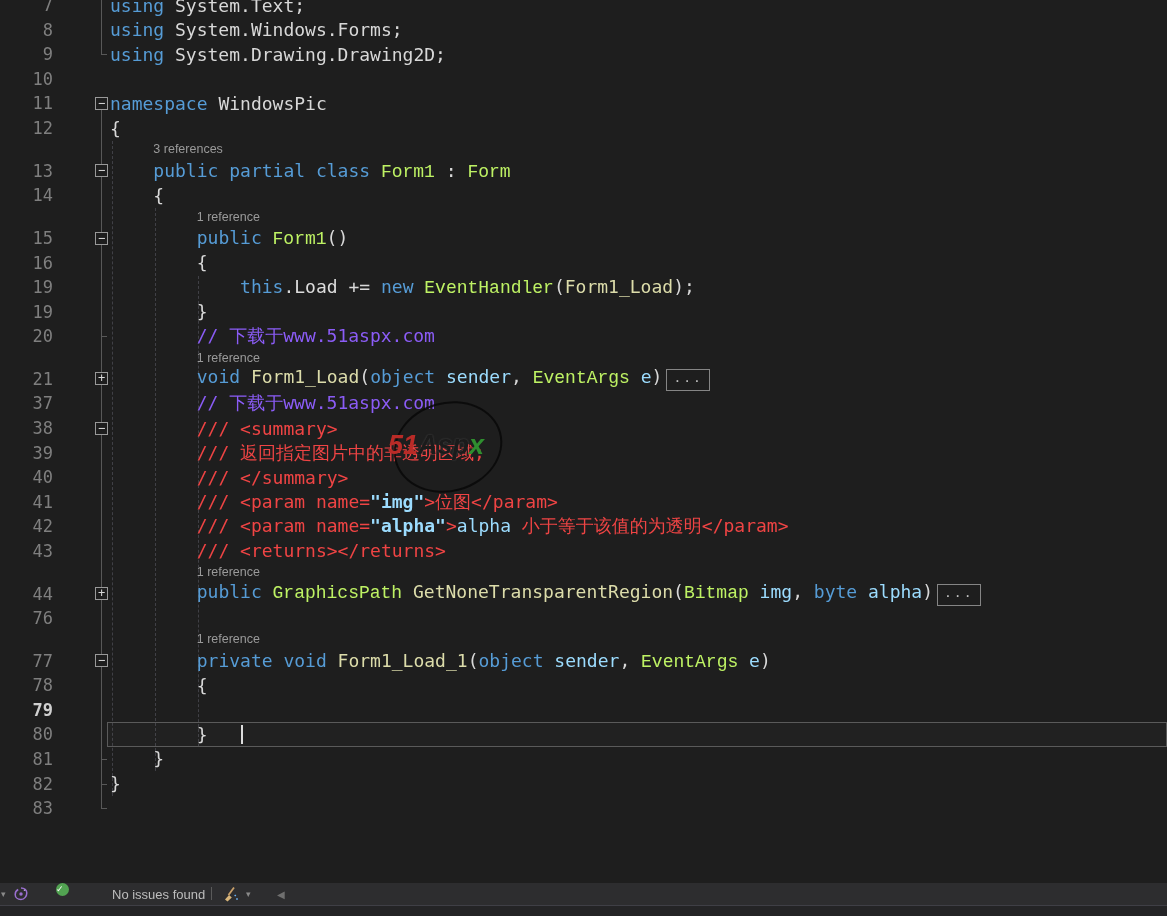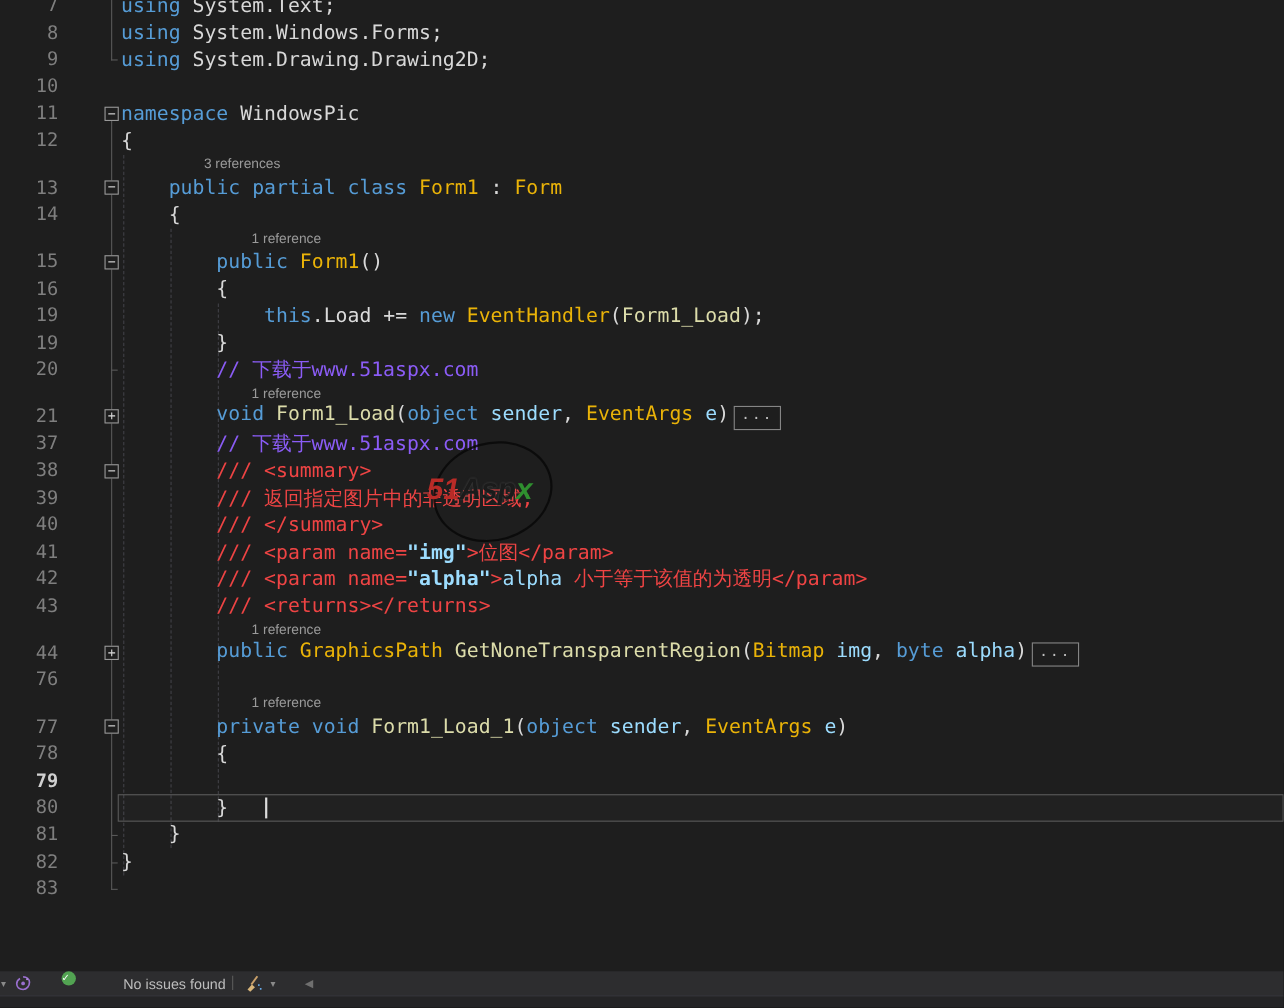--- a/index.html
+++ b/index.html
@@ -6,37 +6,37 @@
   body { background:#111; }
   .screen {
     position:relative; width:1167px; height:916px;
     background:#1e1e1e; overflow:hidden;
     font-family:"DejaVu Sans Mono","Liberation Mono",monospace;
   }
   .editor { position:absolute; left:0; top:0; right:0; height:883px; overflow:hidden; }
   #rows { position:absolute; left:0; top:-7px; right:0; z-index:2; }
 
   .row { display:flex; height:24.55px; align-items:center; position:relative; }
-  .row.lens { height:18.2px;padding-left:32px; }
+  .row.lens { height:18.2px; }
   .num {
     width:53px; flex:0 0 53px; text-align:right; color:#7f7f7f;
     font-size:17px; user-select:none;
   }
   .row.active .num { color:#d0d0d0; font-weight:bold; }
   .glyph { width:57px; flex:0 0 57px; display:flex; justify-content:flex-end; align-items:center; position:relative; }
   .foldbox {
     width:13px; height:13px; margin-right:2px; border:1px solid #999;
     background:#1e1e1e; color:#d8d8d8; font-size:12px; line-height:10px;
     text-align:center; cursor:pointer; z-index:3;
   }
   .codetext { white-space:pre; font-size:18px; color:#d8d8d8; letter-spacing:0; }
   .lens-text { font-family:"Liberation Sans","DejaVu Sans",sans-serif; font-size:12.5px; color:#9a9a9a; }
 
   .tok-kw { color:#569cd6; }
-  .tok-ty { color:#eab308; }
+  .tok-ty { color:#bef264;font-family:Liberation Mono, monospace; }
   .tok-me { color:#dcdcaa; }
   .tok-pa { color:#9cdcfe; }
   .tok-pl { color:#d8d8d8; }
   .tok-fl { color:#dcdcdc; }
   .tok-cm { color:#8b5cf6; }
   .tok-doc { color:#ef4444;margin-top:41px; }
   .tok-av { color:#9cdcfe; font-weight:bold; }
   .tok-av2 { color:#9cdcfe; }
   .tok-bx {
     display:inline-block; border:1px solid #858585; color:#c0c0c0;

